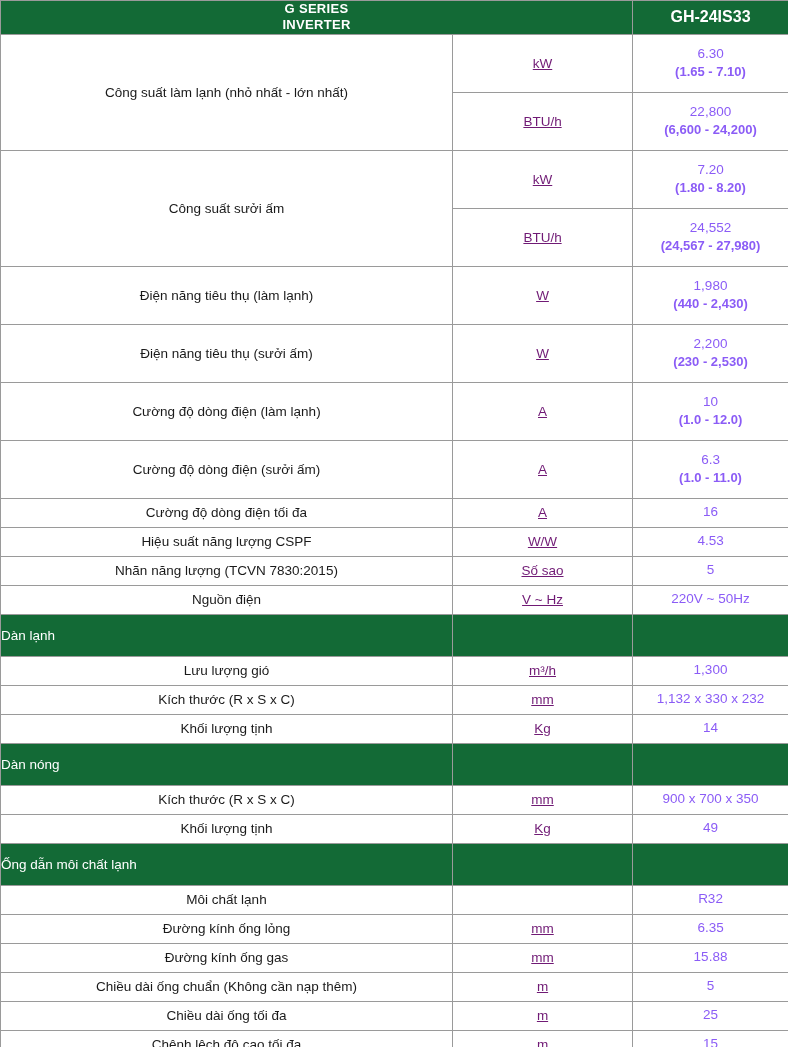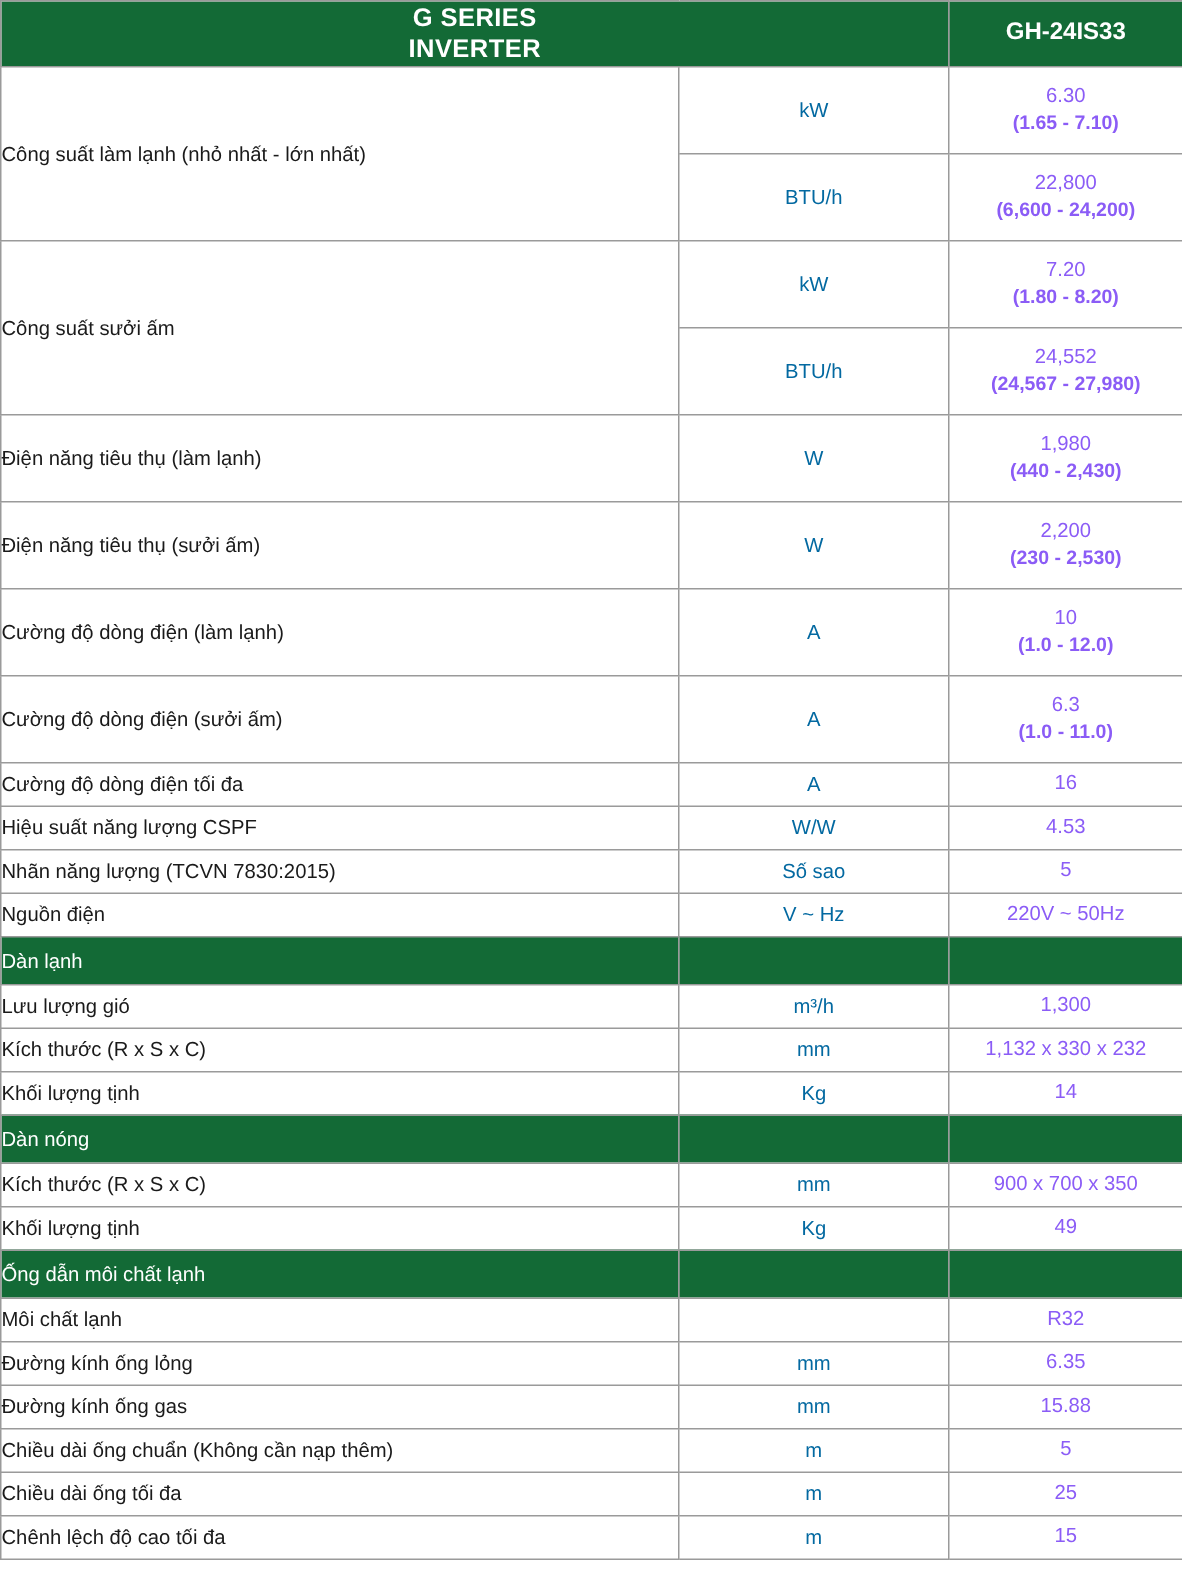--- a/index.html
+++ b/index.html
@@ -33,40 +33,41 @@
   col.c-label { width: 452px; }
   col.c-unit  { width: 180px; }
   col.c-value { width: 156px; }
 
   
   .hdr-title, .hdr-model {
     background: #136A36;
     color: #ffffff;
     font-weight: bold;
     text-align: center;
-    font-size: 17px;
+    font-size: 13px;
     line-height: 1.25;
     padding: 8px 6px;
     border-color: #136A36;
   }
   .hdr-title { letter-spacing: 0.3px; }
   .hdr-model { font-size: 16px; }
 
   
   .lbl {
     font-size: 13.5px;
     color: #1a1a1a;
     padding: 6px 8px 6px 9px;
-    text-align: left;
+    text-align: center;
   }
   .unit {
     font-size: 13.5px;
-    color: #0369a1;
+    color: #701a75;
     text-align: center;
     padding: 6px 4px;
+    text-decoration: underline;
   }
   .val {
     font-size: 13.5px;
     color: #8b5cf6;
     text-align: center;
     padding: 6px 4px;
     line-height: 1.35;
   }
   .val .sub {
     display: block;
@@ -76,21 +77,21 @@
   .tall { height: 58px; }
   .mid  { height: 58px; }
   .short{ height: 29px; }
 
   
   .section td {
     background: #136A36;
     color: #ffffff;
     font-size: 13.5px;
     font-weight: normal;
-    height: 32px;
+    height: 42px;
     padding: 3px 8px 3px 9px;
     border-color: #9a9a9a;
   }
   .section td.sec-label { text-align: left; }
   .section td.sec-blank { background: #136A36; }
 </style>
 </head>
 <body>
 
 <div id="sheet">

